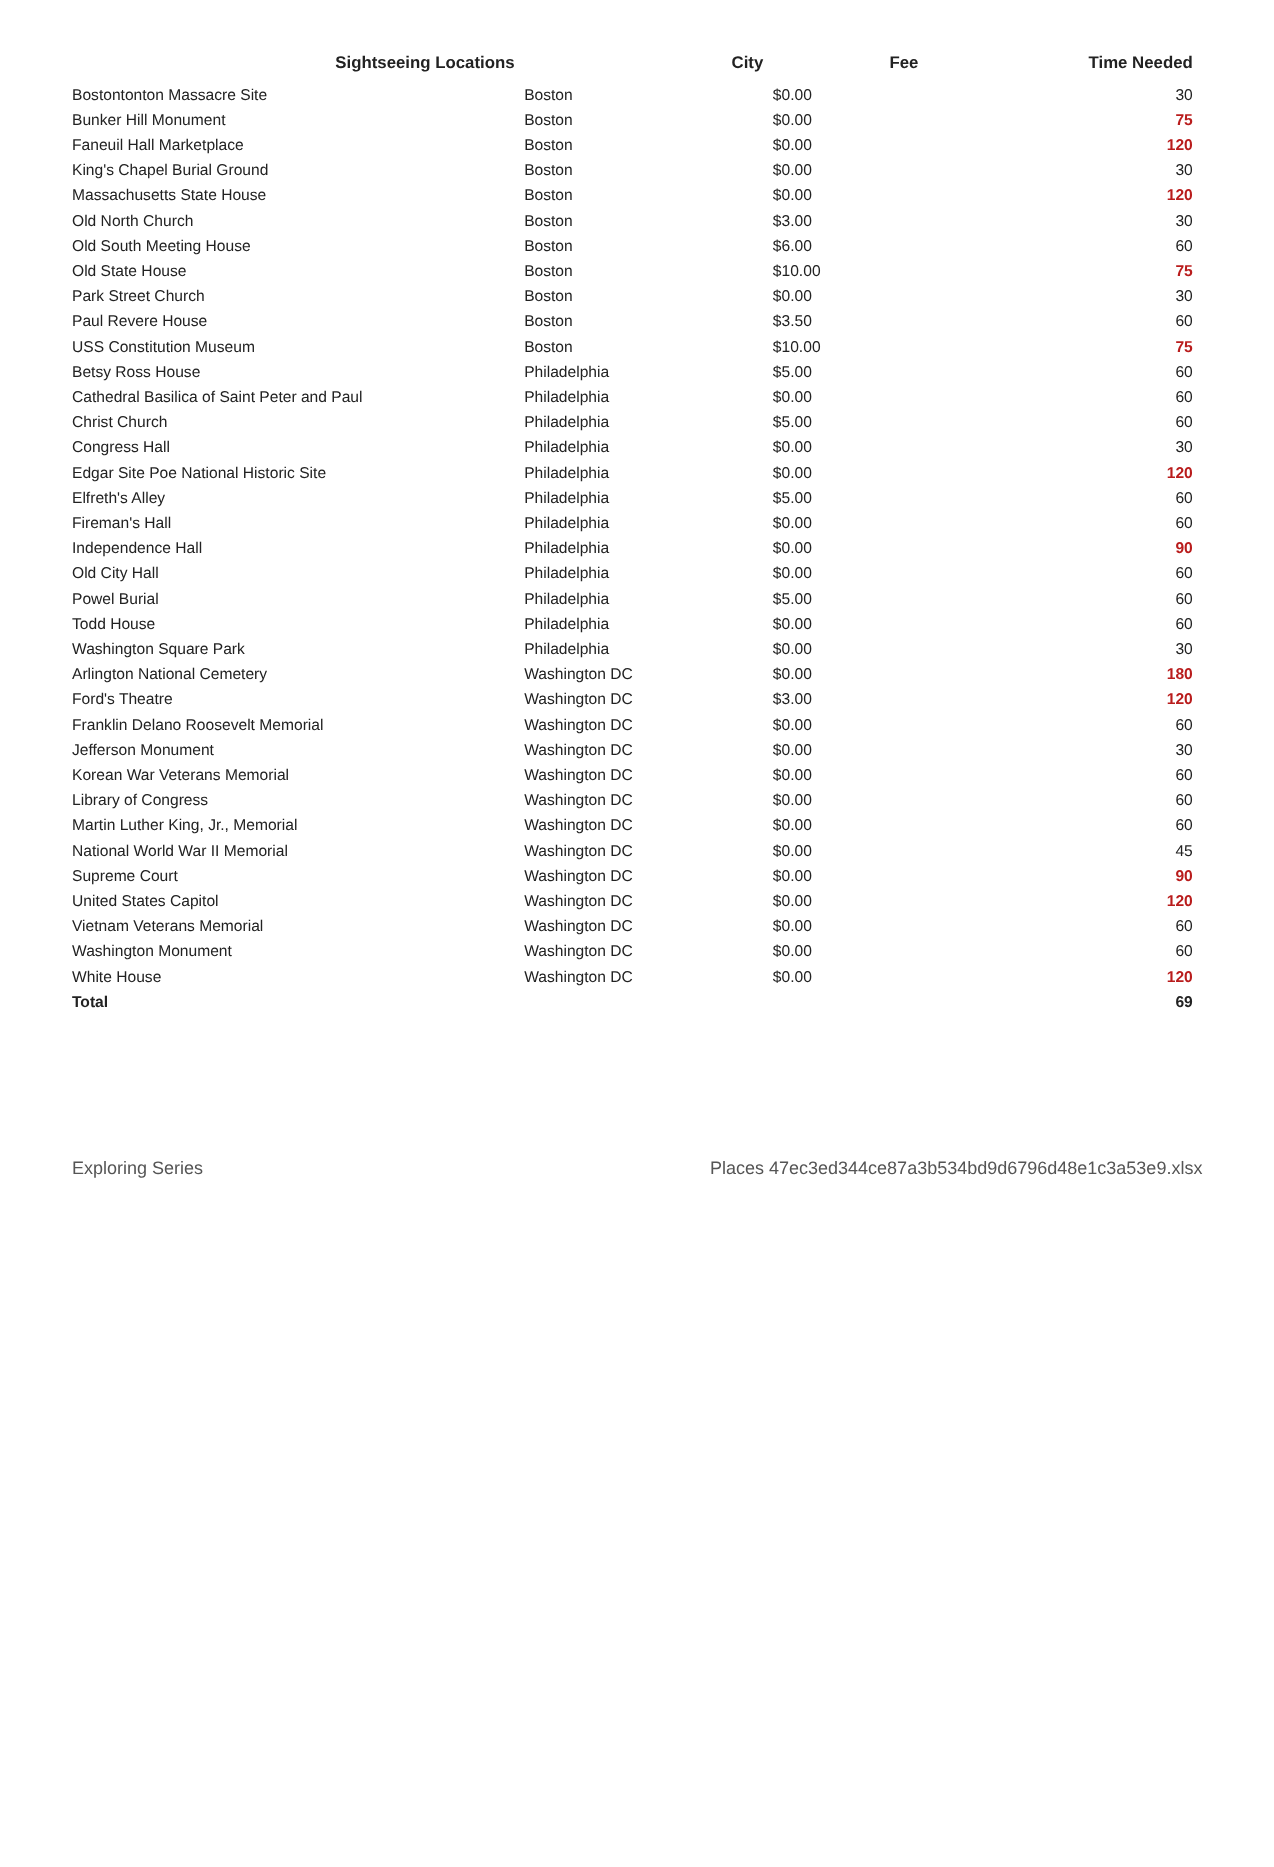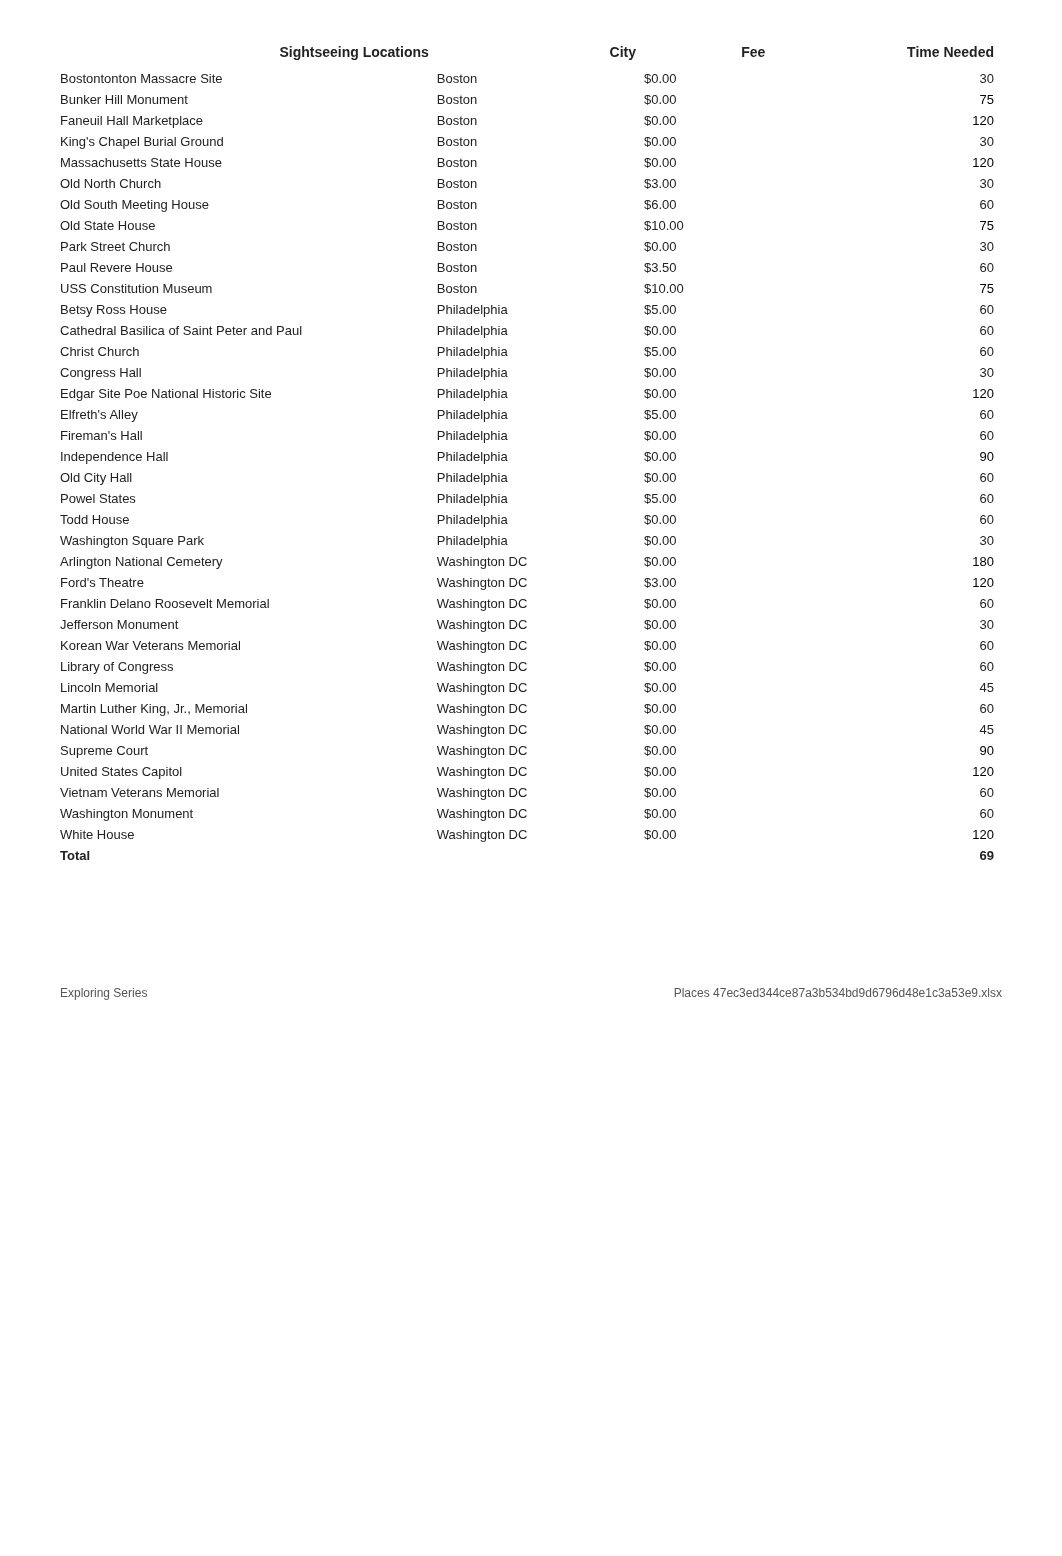--- a/index.html
+++ b/index.html
@@ -27,26 +27,26 @@
       border-bottom: none;
     }
     thead th.fee-col { text-align: right; padding-right: 20px; }
     thead th.time-col { text-align: right; }
     tbody td {
       padding: 3px 8px 3px 0;
       vertical-align: top;
     }
     tbody td.fee-col { text-align: left; padding-right: 20px; }
     tbody td.time-col { text-align: right; }
-    .highlight { color: #000000; font-weight: normal; }
+    .highlight { color: #b91c1c; font-weight: bold; }
     .footer {
       margin-top: 120px;
       display: flex;
       justify-content: space-between;
-      font-size: 12px;
+      font-size: 15px;
       color: #555;
     }
     .total-row td {
       font-weight: bold;
       padding-top: 3px;
     }
   </style>
 </head>
 <body>
 
@@ -175,21 +175,21 @@
           <td class="fee-col">$0.00</td>
           <td class="time-col highlight">90</td>
         </tr>
         <tr>
           <td>Old City Hall</td>
           <td>Philadelphia</td>
           <td class="fee-col">$0.00</td>
           <td class="time-col">60</td>
         </tr>
         <tr>
-          <td>Powel States</td>
+          <td>Powel Burial</td>
           <td>Philadelphia</td>
           <td class="fee-col">$5.00</td>
           <td class="time-col">60</td>
         </tr>
         <tr>
           <td>Todd House</td>
           <td>Philadelphia</td>
           <td class="fee-col">$0.00</td>
           <td class="time-col">60</td>
         </tr>
@@ -227,26 +227,20 @@
           <td>Korean War Veterans Memorial</td>
           <td>Washington DC</td>
           <td class="fee-col">$0.00</td>
           <td class="time-col">60</td>
         </tr>
         <tr>
           <td>Library of Congress</td>
           <td>Washington DC</td>
           <td class="fee-col">$0.00</td>
           <td class="time-col">60</td>
-        </tr>
-        <tr>
-          <td>Lincoln Memorial</td>
-          <td>Washington DC</td>
-          <td class="fee-col">$0.00</td>
-          <td class="time-col">45</td>
         </tr>
         <tr>
           <td>Martin Luther King, Jr., Memorial</td>
           <td>Washington DC</td>
           <td class="fee-col">$0.00</td>
           <td class="time-col">60</td>
         </tr>
         <tr>
           <td>National World War II Memorial</td>
           <td>Washington DC</td>

